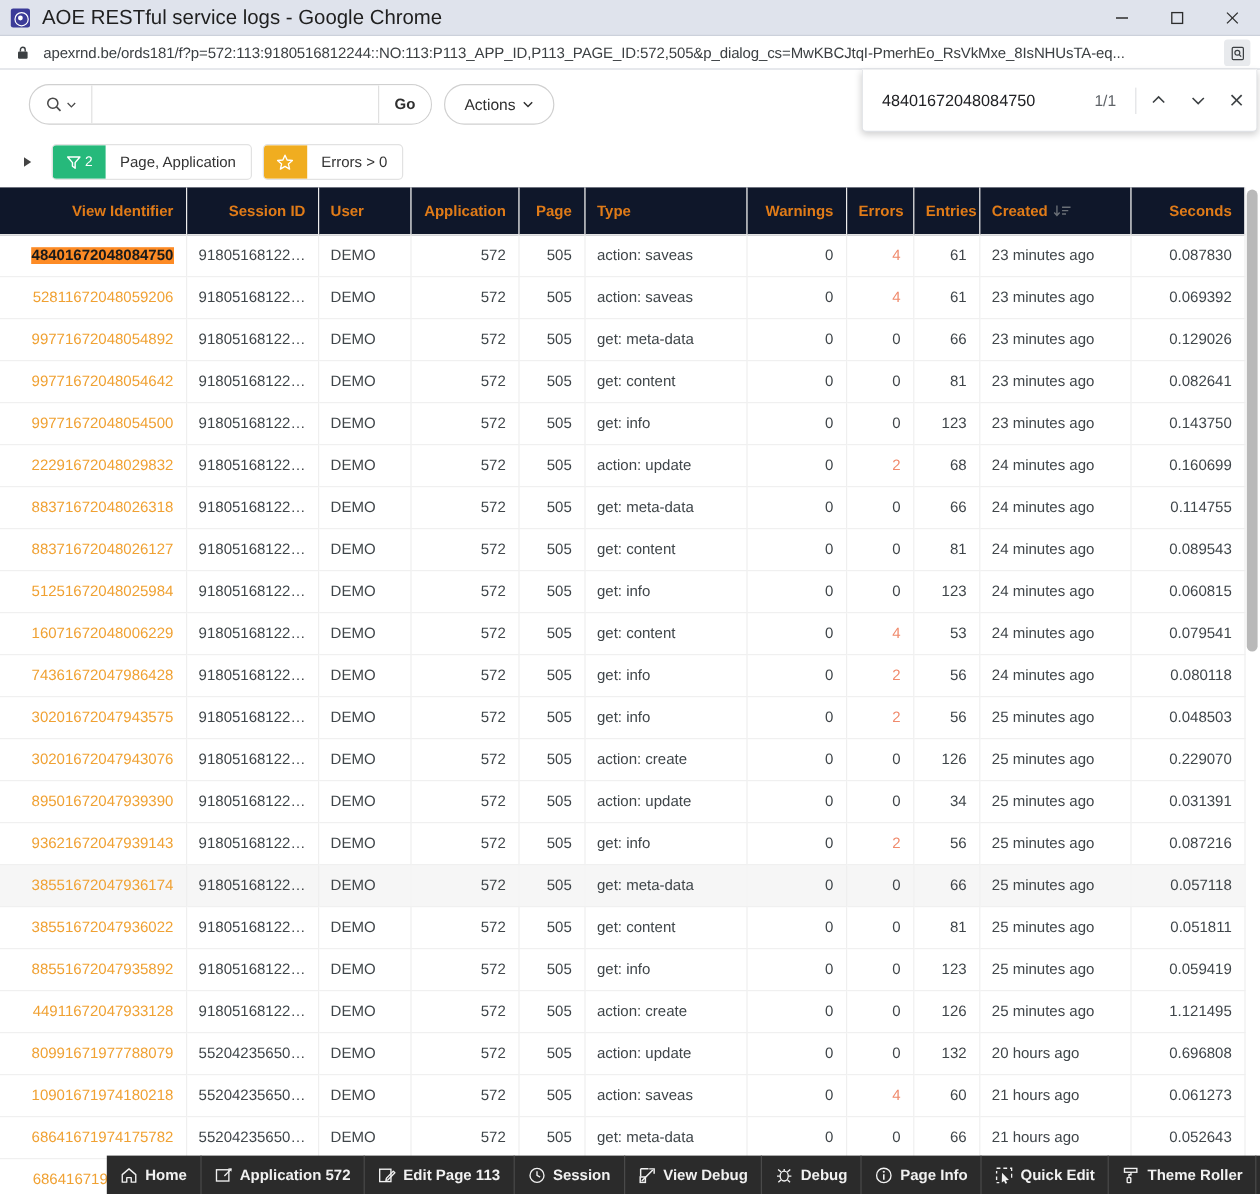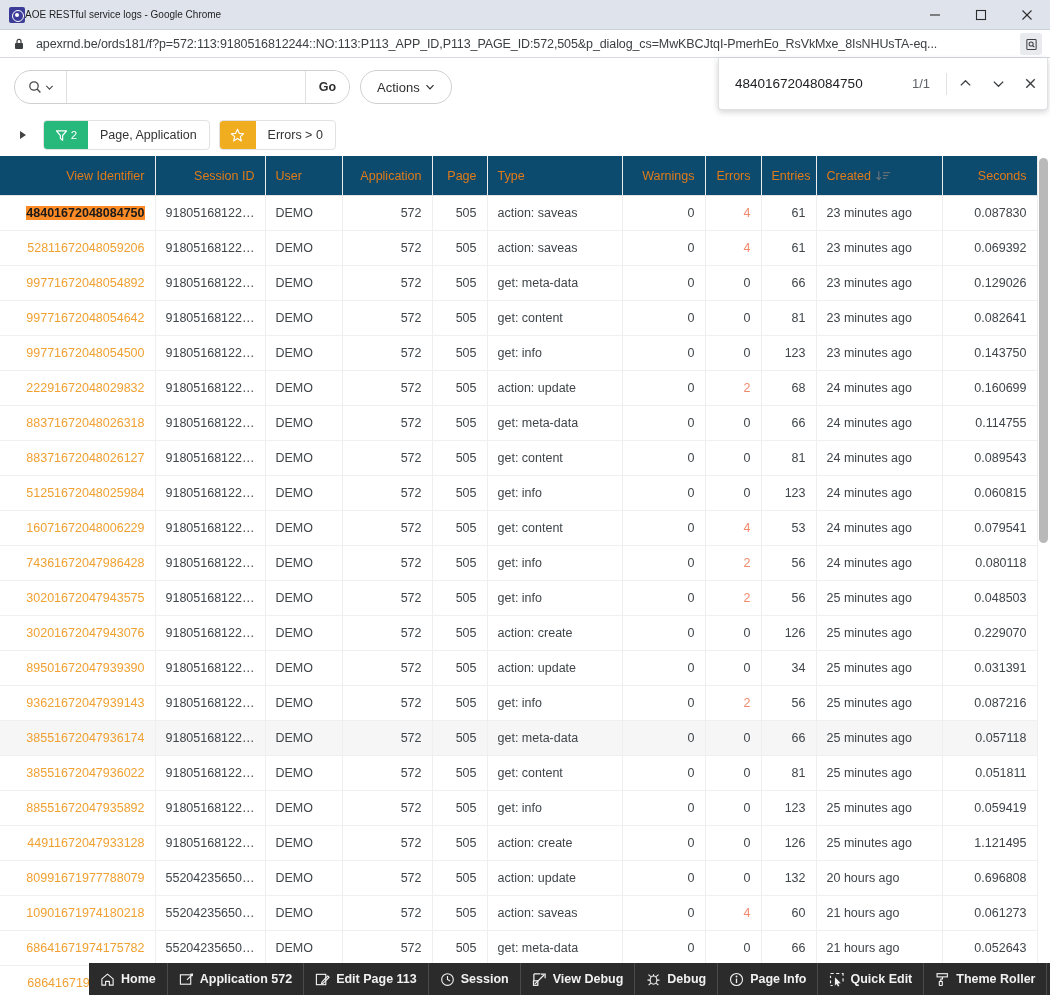--- a/index.html
+++ b/index.html
@@ -39,21 +39,22 @@
   }
   .win-favicon::after {
     content: "";
     position: absolute;
     left: 6px; top: 6px;
     width: 4px; height: 4px;
     background: #ffffff;
     border-radius: 50%;
   }
   .win-title {
-    font-size: 10px;
+    margin-left: 10px;
+    font-size: 17px;
     color: #1f1f1f;
     white-space: nowrap;
   }
   .win-controls {
     position: absolute;
     right: 0; top: 0;
     height: 30px;
     display: flex;
   }
   .win-btn {
@@ -104,21 +105,21 @@
     position: absolute;
     top: 60px; left: 0; right: 0; bottom: 0;
     background: #ffffff;
     overflow: hidden;
   }
 
   .ir-toolbar {
     height: 54px;
     display: flex;
     align-items: center;
-    padding-left: 14px;
+    padding-left: 24px;
     gap: 10px;
   }
   .search-group {
     display: flex;
     height: 34px;
     border: 1px solid #d0d0d0;
     border-radius: 17px;
     background: #fff;
     overflow: hidden;
     width: 336px;
@@ -207,26 +208,26 @@
     overflow: hidden;
   }
   table.ir-grid {
     border-collapse: collapse;
     width: 1037px;
     table-layout: fixed;
     font-size: 12.5px;
   }
   table.ir-grid th {
     color: #e07b18;
-    font-weight: normal;
+    font-weight: bold;
     font-size: 12.5px;
     padding: 12px 10px;
     border-right: 1px solid #ededed;
     border-bottom: 1px solid #e4e4e4;
-    background: #0c4a6e;
+    background: #0f172a;
     white-space: nowrap;
     cursor: pointer;
     vertical-align: middle;
   }
   table.ir-grid td {
     padding: 10px 10px;
     border-right: 1px solid #efefef;
     border-bottom: 1px solid #f0f0f0;
     color: #3f4549;
     white-space: nowrap;

